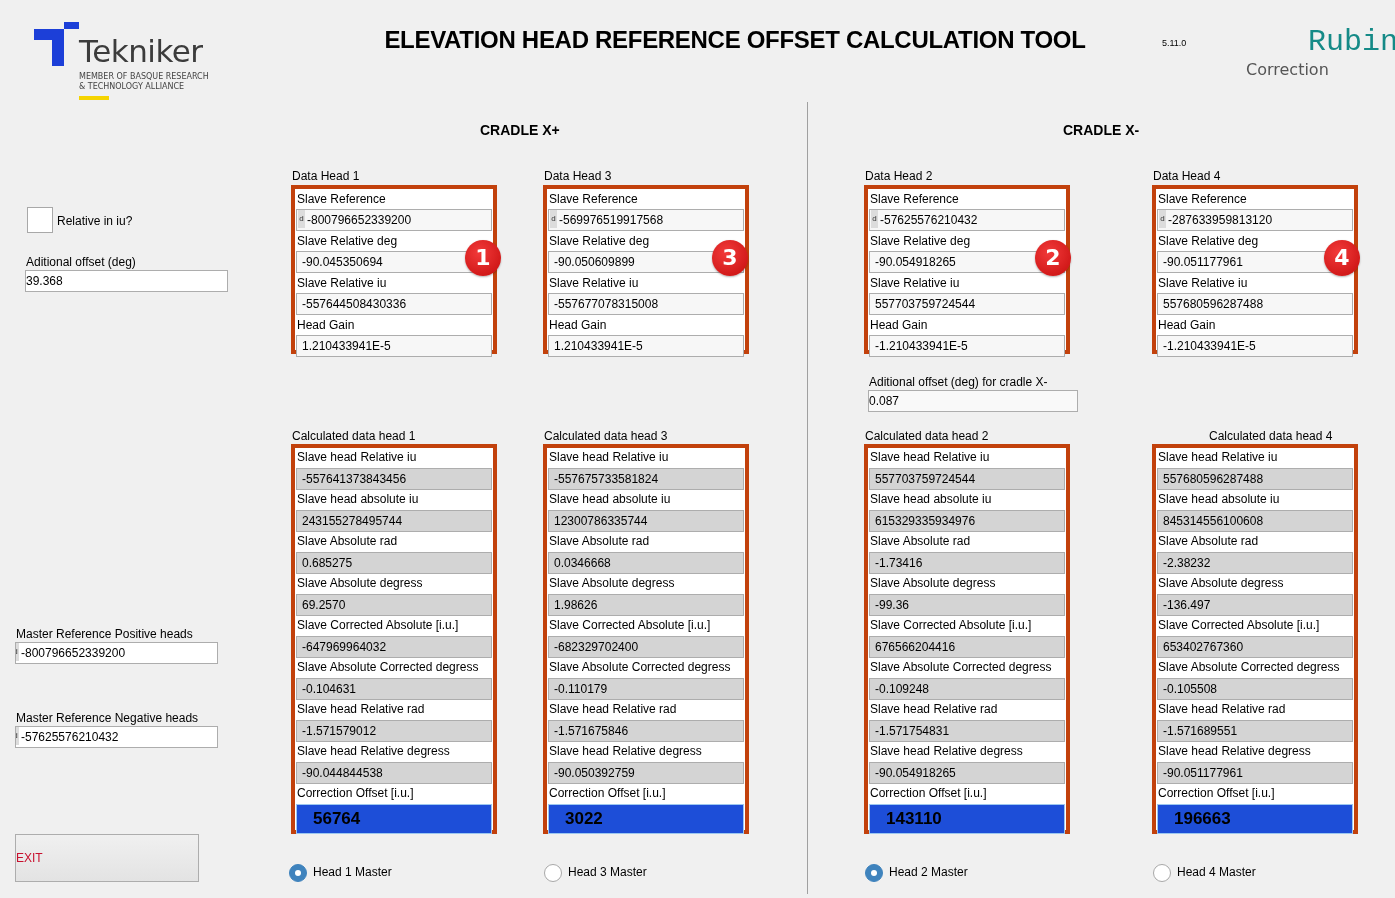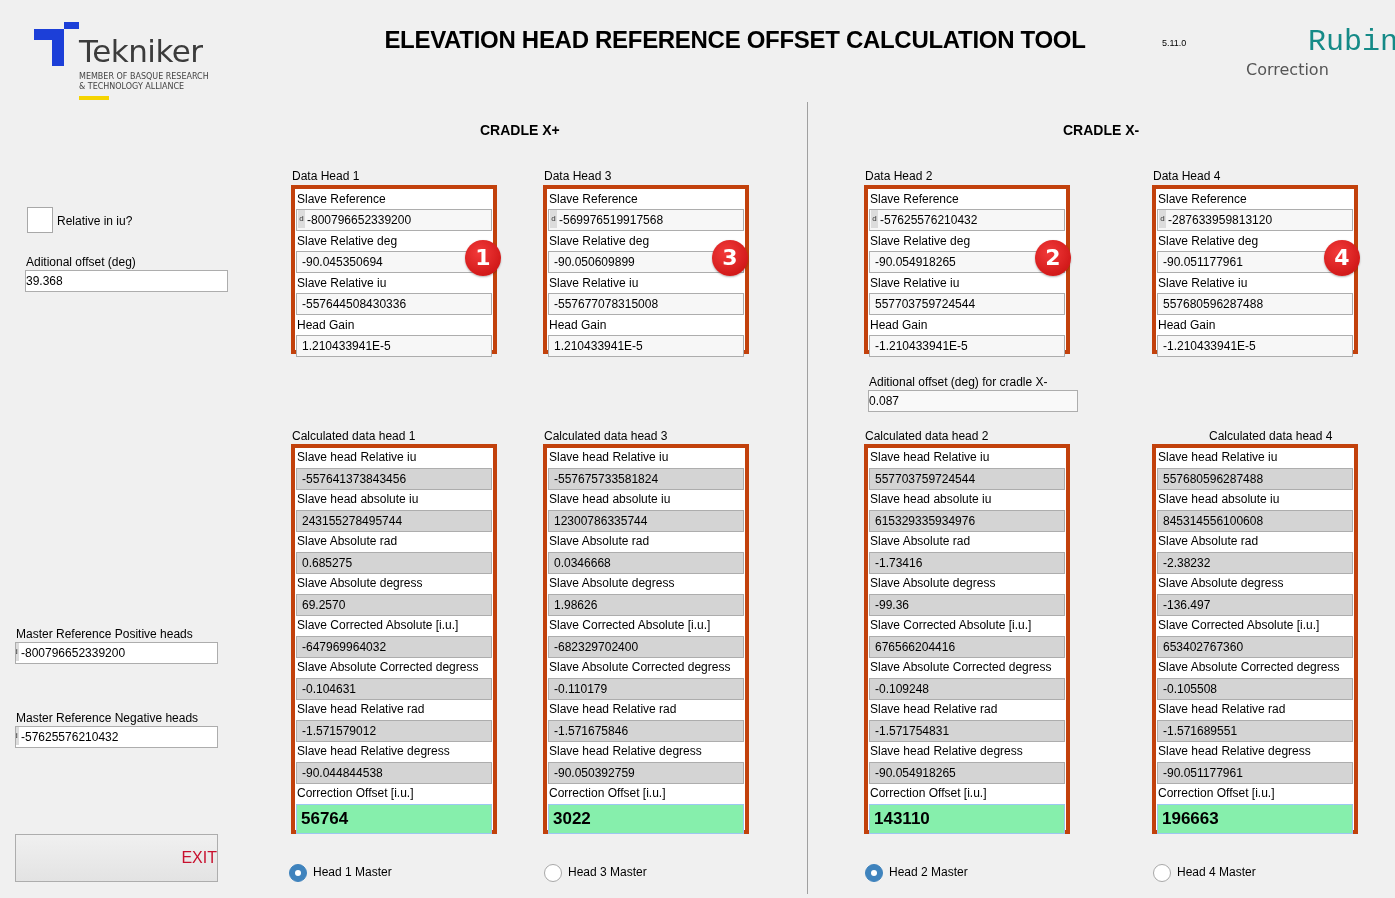--- a/index.html
+++ b/index.html
@@ -30,26 +30,26 @@
   }
   .field.white { background:#fff; }
   .dpre { display:inline-block; font-size:8px; color:#333; background:#dcdcdc; width:7px; margin-left:-4px; margin-right:2px; text-align:center; line-height:18px; vertical-align:top; }
 
   
   .panel { position:absolute; width:206px; background:#fff; border:4px solid #c2410c; box-sizing:border-box; }
   .panel .row-lbl { height:20px; line-height:20px; padding-left:2px; font-size:12px; }
   .panel .row-val { margin:0 1px; height:22px; line-height:20px; border:1px solid #adadad; box-sizing:border-box; background:#f7f7f7; padding-left:5px; font-size:12px; white-space:nowrap; }
   .panel.calc .row-val { background:#d4d4d4; }
   .panel.calc .row-lbl { height:20px; line-height:19px; }
-  .panel .row-val.big { height:30px; line-height:28px; background:#86efac; font-size:17px; font-weight:bold; padding-left:4px; border:1px solid #9cc7f0; }
+  .panel .row-val.big { height:30px; line-height:28px; background:#1d4ed8; font-size:17px; font-weight:bold; padding-left:16px; border:1px solid #9cc7f0; }
 
   .badge { position:absolute; width:36px; height:36px; border-radius:50%; background:radial-gradient(circle at 40% 35%, #f23a3a, #c50d0d); color:#fff; font-weight:bold; font-size:22px; text-align:center; line-height:36px; font-family:"DejaVu Sans", sans-serif; box-shadow:0 1px 2px rgba(0,0,0,.3);}
 
   .checkbox { position:absolute; width:26px; height:26px; background:#fff; border:1px solid #a8a8a8; box-sizing:border-box; }
-  .exit-btn { position:absolute; left:15px; top:834px; width:203px; height:48px; box-sizing:border-box; border:1px solid #adadad; background:linear-gradient(#f0f0f0,#e3e3e3); color:#c8102e; font-size:16px; text-align:right; line-height:46px; }
+  .exit-btn { position:absolute; left:15px; top:834px; width:184px; height:48px; box-sizing:border-box; border:1px solid #adadad; background:linear-gradient(#f0f0f0,#e3e3e3); color:#c8102e; font-size:12px; text-align:left; line-height:46px; }
 
   .radio { position:absolute; width:18px; height:18px; border-radius:50%; box-sizing:border-box; }
   .radio.on { background:#3f83bd; border:1px solid #3f83bd; }
   .radio.on::after { content:""; position:absolute; left:5px; top:5px; width:6px; height:6px; border-radius:50%; background:#fff; }
   .radio.off { background:#fff; border:1px solid #a8a8a8; }
   .radio-lbl { position:absolute; font-size:12px; }
 </style>
 </head>
 <body>
 

